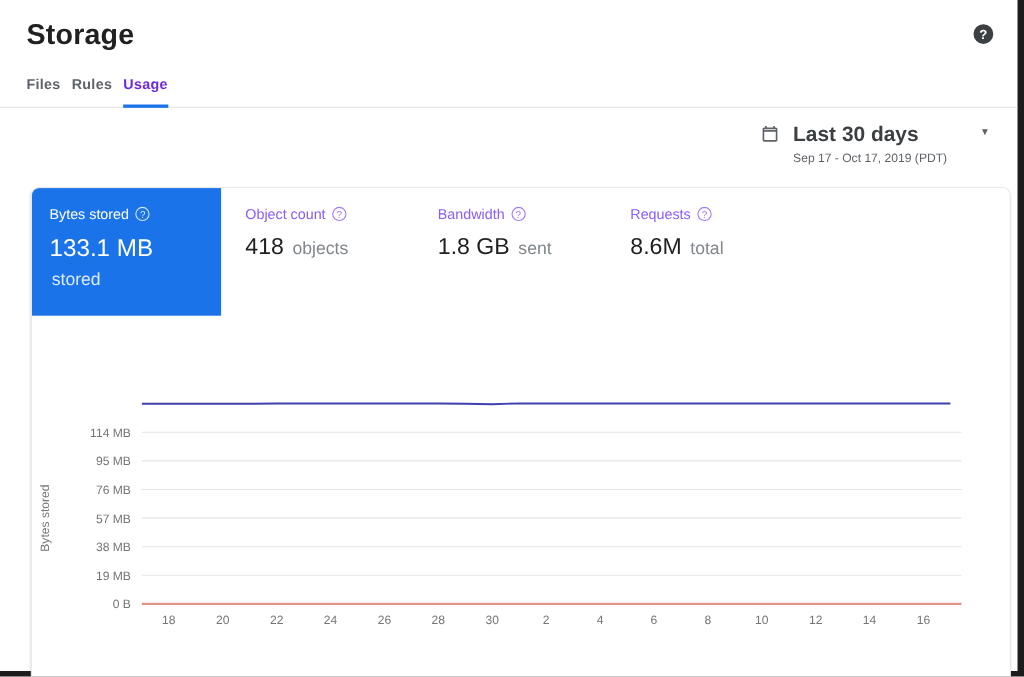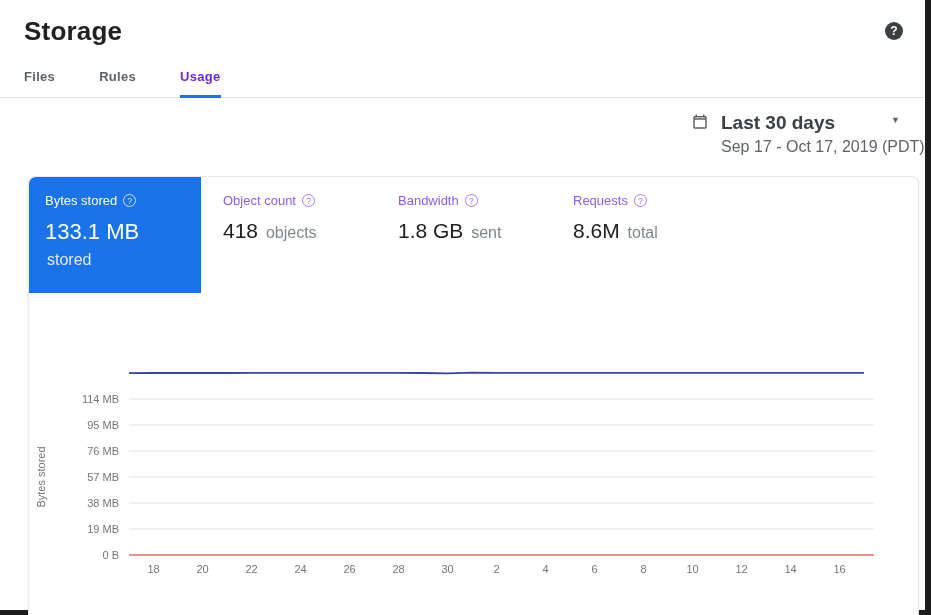--- a/index.html
+++ b/index.html
@@ -36,21 +36,21 @@
     background: #3c4043;
     color: #fff;
     font-size: 12px;
     font-weight: 700;
     display: flex; align-items: center; justify-content: center;
     cursor: pointer;
   }
   
   .tabbar {
     display: flex;
-    gap: 44px;
+    gap: 10px;
     padding: 0 24px;
     margin-top: 22px;
     border-bottom: 1px solid #e3e3e3;
   }
   .tab {
     font-size: 13px;
     font-weight: 700;
     letter-spacing: .3px;
     color: #5f6368;
     padding-bottom: 11px;
@@ -68,21 +68,21 @@
     justify-content: flex-end;
     align-items: flex-start;
     gap: 12px;
     padding-right: 22px;
     margin-top: 14px;
     cursor: pointer;
   }
   .cal-icon { width: 18px; height: 18px; margin-top: 1px; }
   .dr-texts { display: flex; flex-direction: column; gap: 4px; width: 158px; }
   .dr-label { font-size: 19px; font-weight: 700; color: #3c4043; }
-  .dr-sub { font-size: 16px; color: #5f6368; white-space: nowrap; }
+  .dr-sub { font-size: 11px; color: #5f6368; white-space: nowrap; }
   .caret { color: #5f6368; font-size: 9px; margin-top: 3px; width: 12px; }
   
   .card {
     position: relative;
     margin: 20px 6px 0 28px;
     height: 556px;
     background: #fff;
     border: 1px solid #e8e8e8;
     border-radius: 8px;
     box-shadow: 0 1px 2px rgba(60,64,67,.15);

